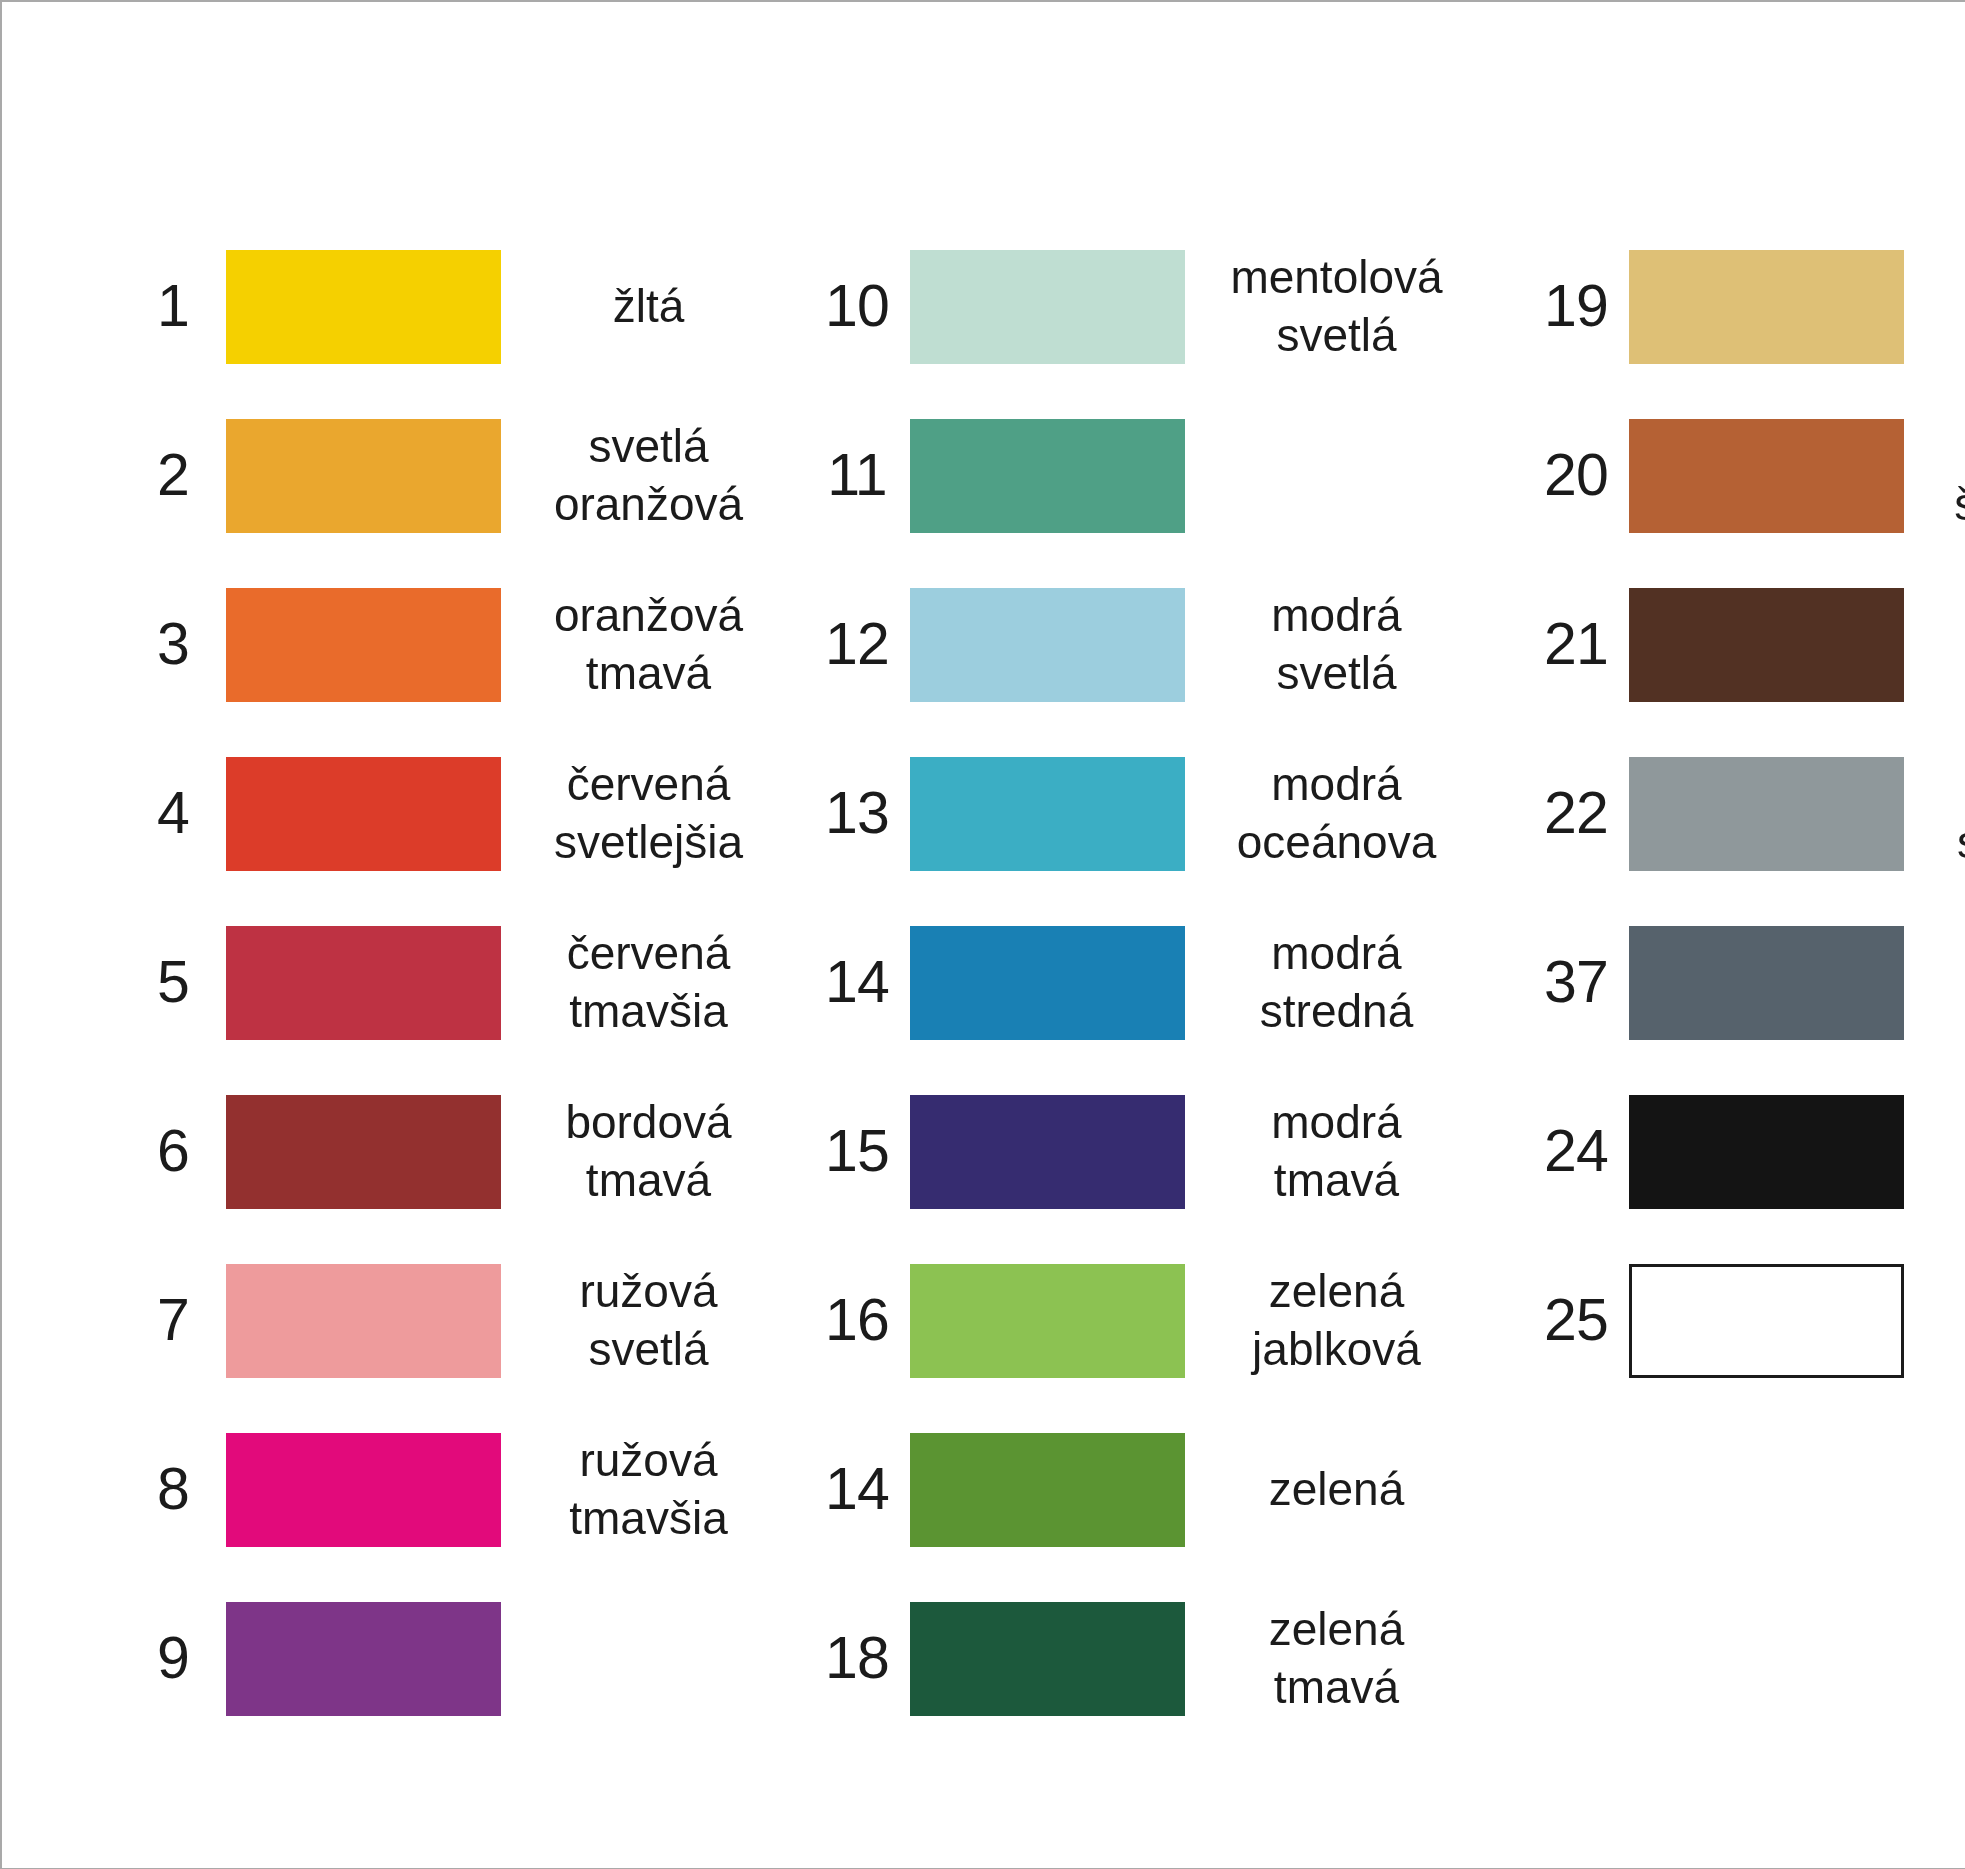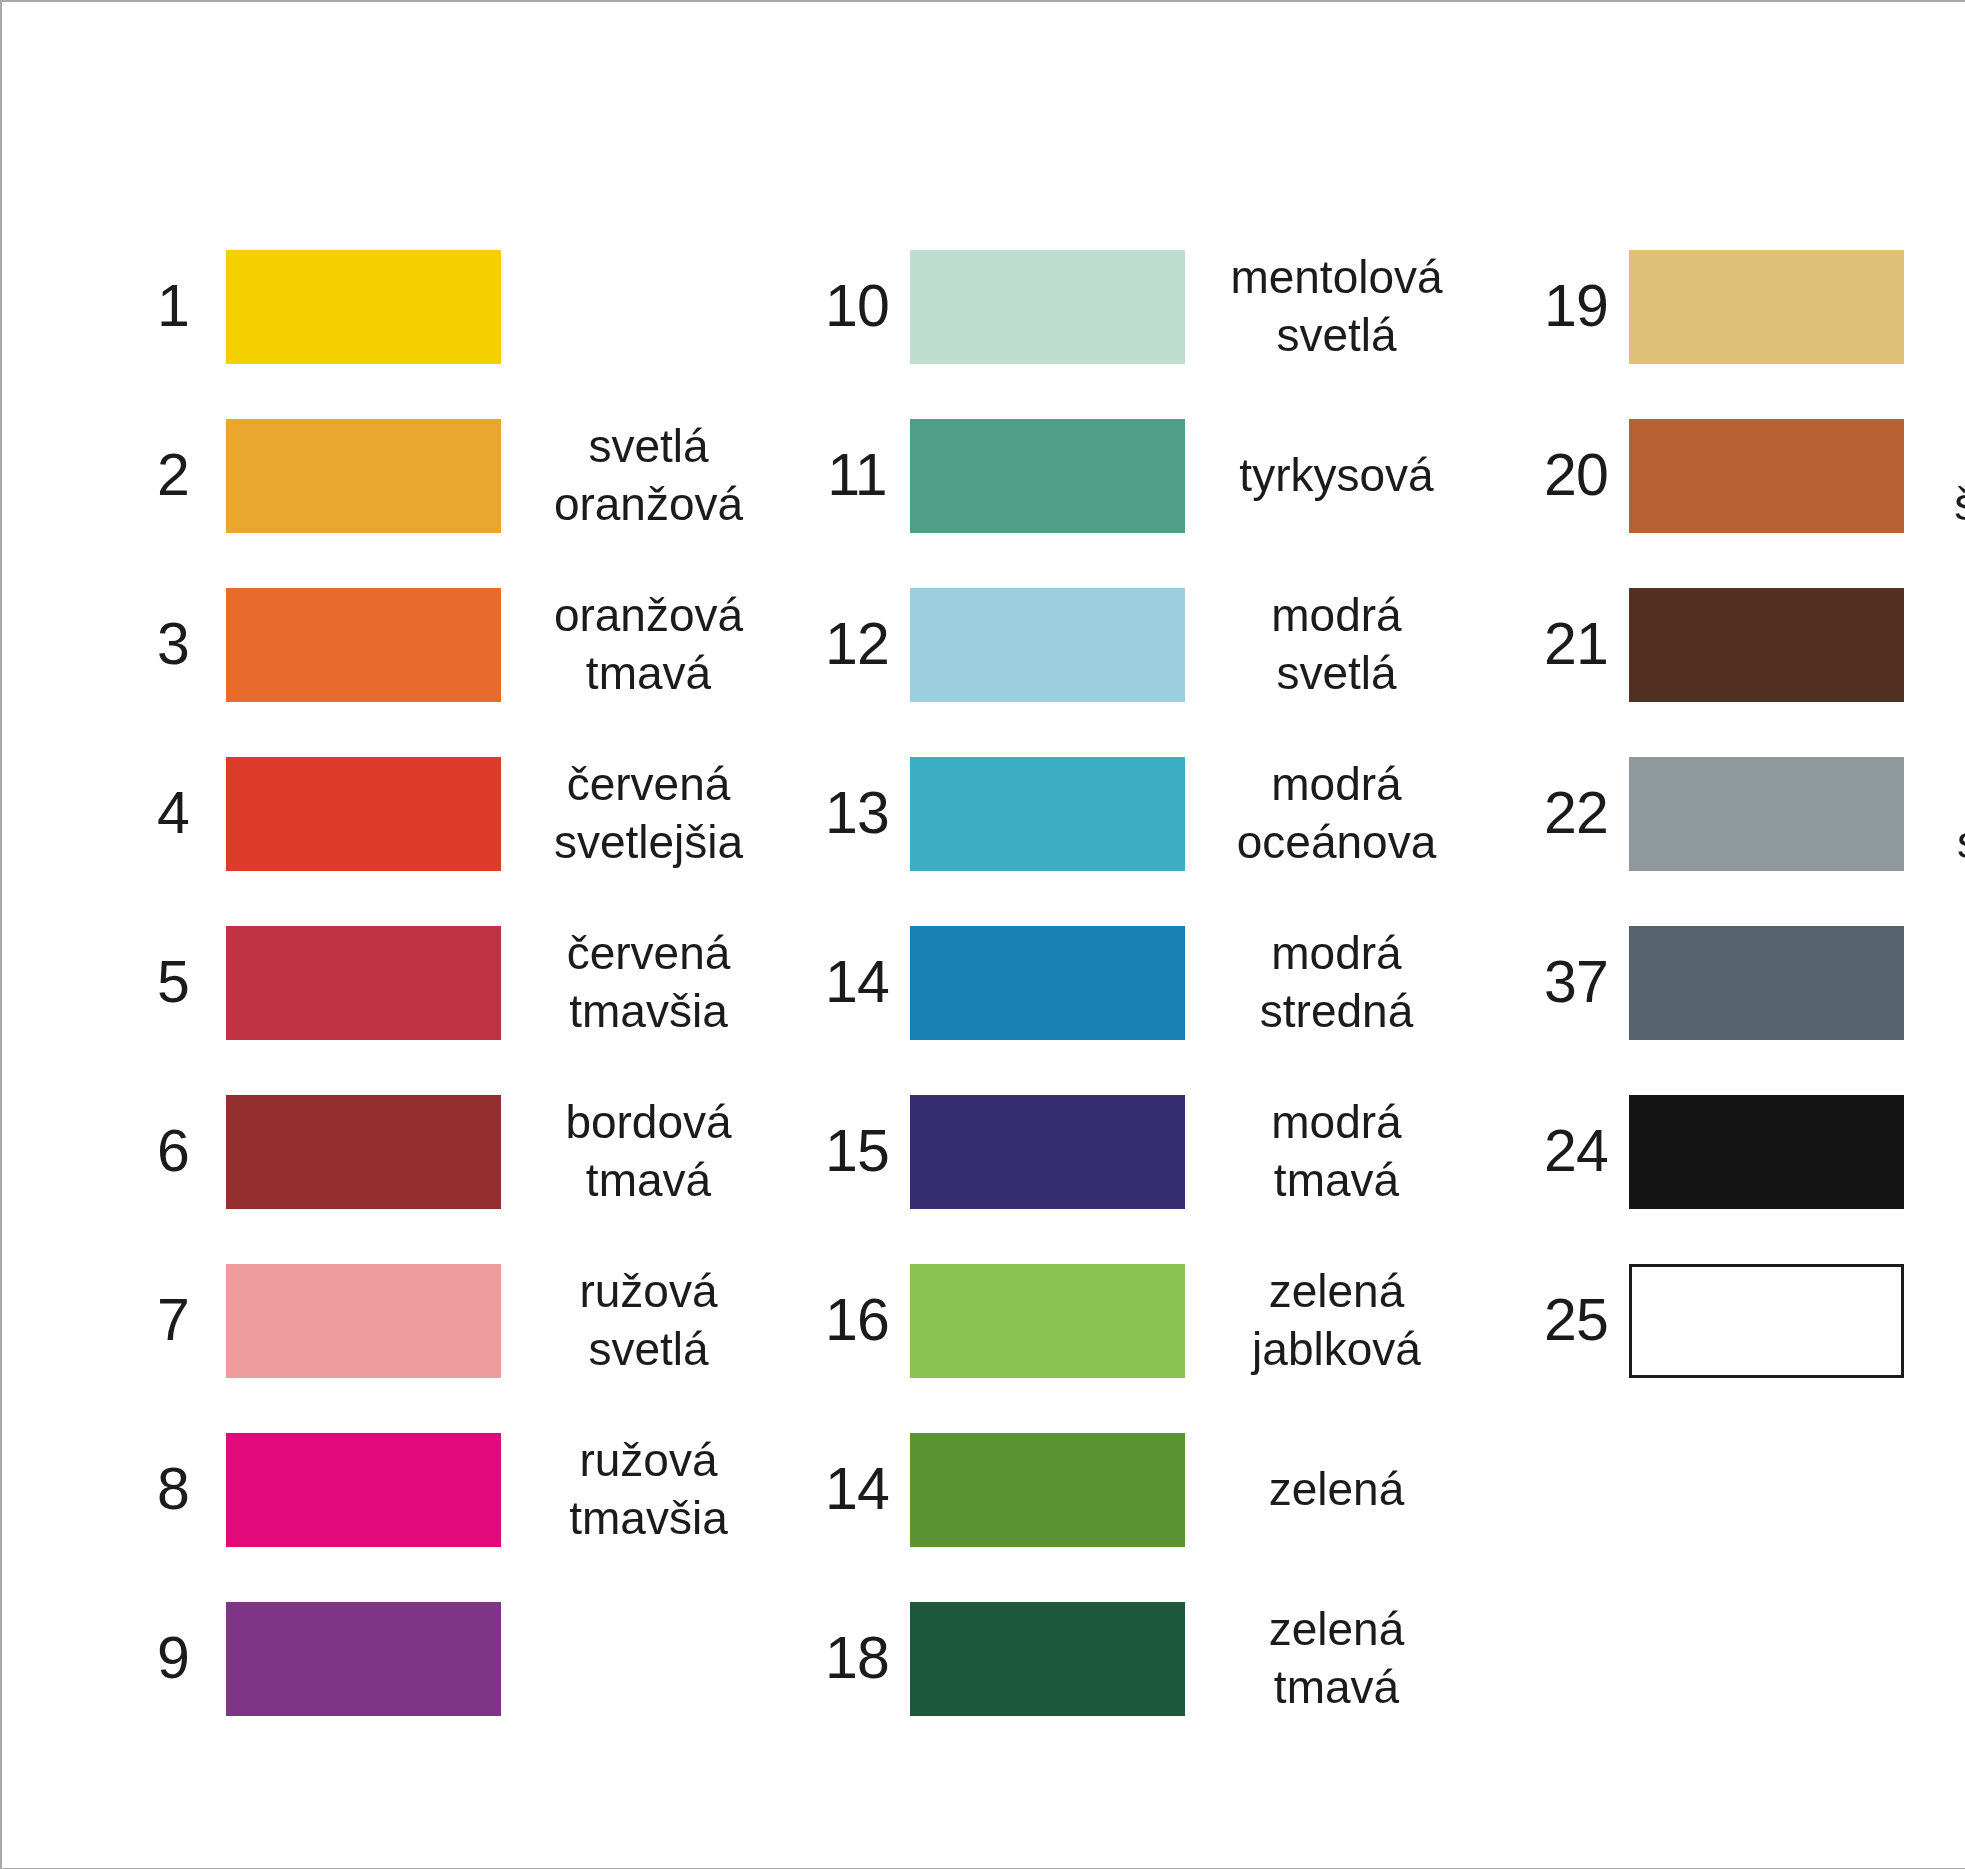--- a/index.html
+++ b/index.html
@@ -89,20 +89,21 @@
 </head>
 <body>
 
 <div id="page">
   <div id="palette-grid">
 
     <div class="palette-column col-1">
       <div class="swatch-row">
         <span class="swatch-index">1</span>
         <span class="swatch-chip" style="background: rgb(245, 208, 0);"></span>
+        <span class="swatch-label">žltá</span>
       </div>
       <div class="swatch-row">
         <span class="swatch-index">2</span>
         <span class="swatch-chip" style="background: rgb(234, 167, 46);"></span>
         <span class="swatch-label">svetlá
 oranžová</span>
       </div>
       <div class="swatch-row">
         <span class="swatch-index">3</span>
         <span class="swatch-chip" style="background: rgb(233, 107, 43);"></span>
@@ -148,21 +149,20 @@
     <div class="palette-column col-2">
       <div class="swatch-row">
         <span class="swatch-index">10</span>
         <span class="swatch-chip" style="background: rgb(191, 222, 210);"></span>
         <span class="swatch-label">mentolová
 svetlá</span>
       </div>
       <div class="swatch-row">
         <span class="swatch-index">11</span>
         <span class="swatch-chip" style="background: rgb(79, 160, 134);"></span>
-        <span class="swatch-label">tyrkysová</span>
       </div>
       <div class="swatch-row">
         <span class="swatch-index">12</span>
         <span class="swatch-chip" style="background: rgb(156, 206, 222);"></span>
         <span class="swatch-label">modrá
 svetlá</span>
       </div>
       <div class="swatch-row">
         <span class="swatch-index">13</span>
         <span class="swatch-chip" style="background: rgb(59, 174, 196);"></span>

